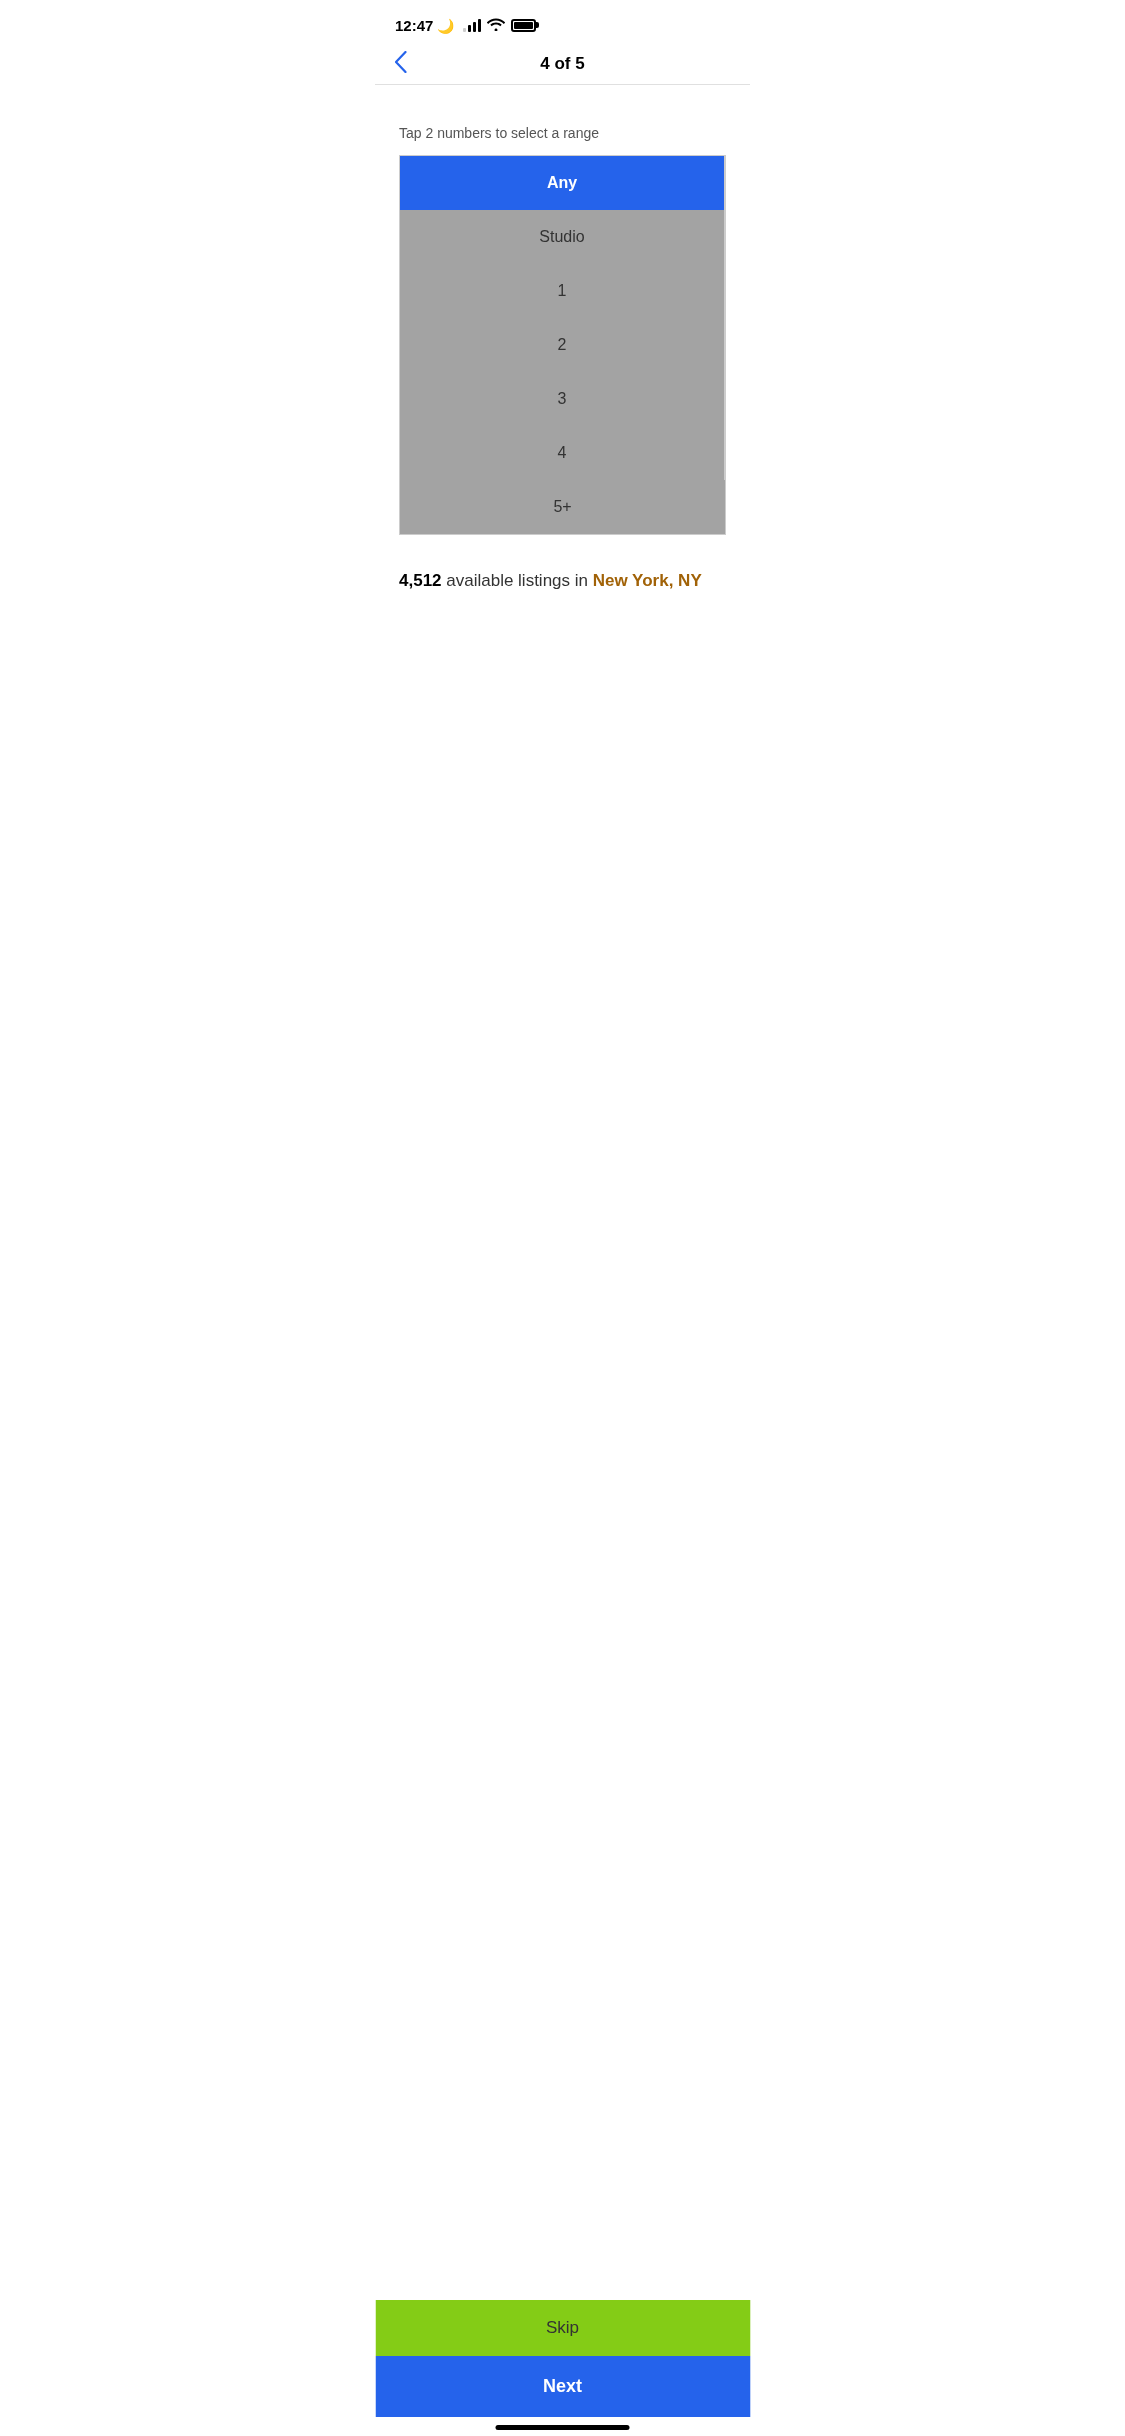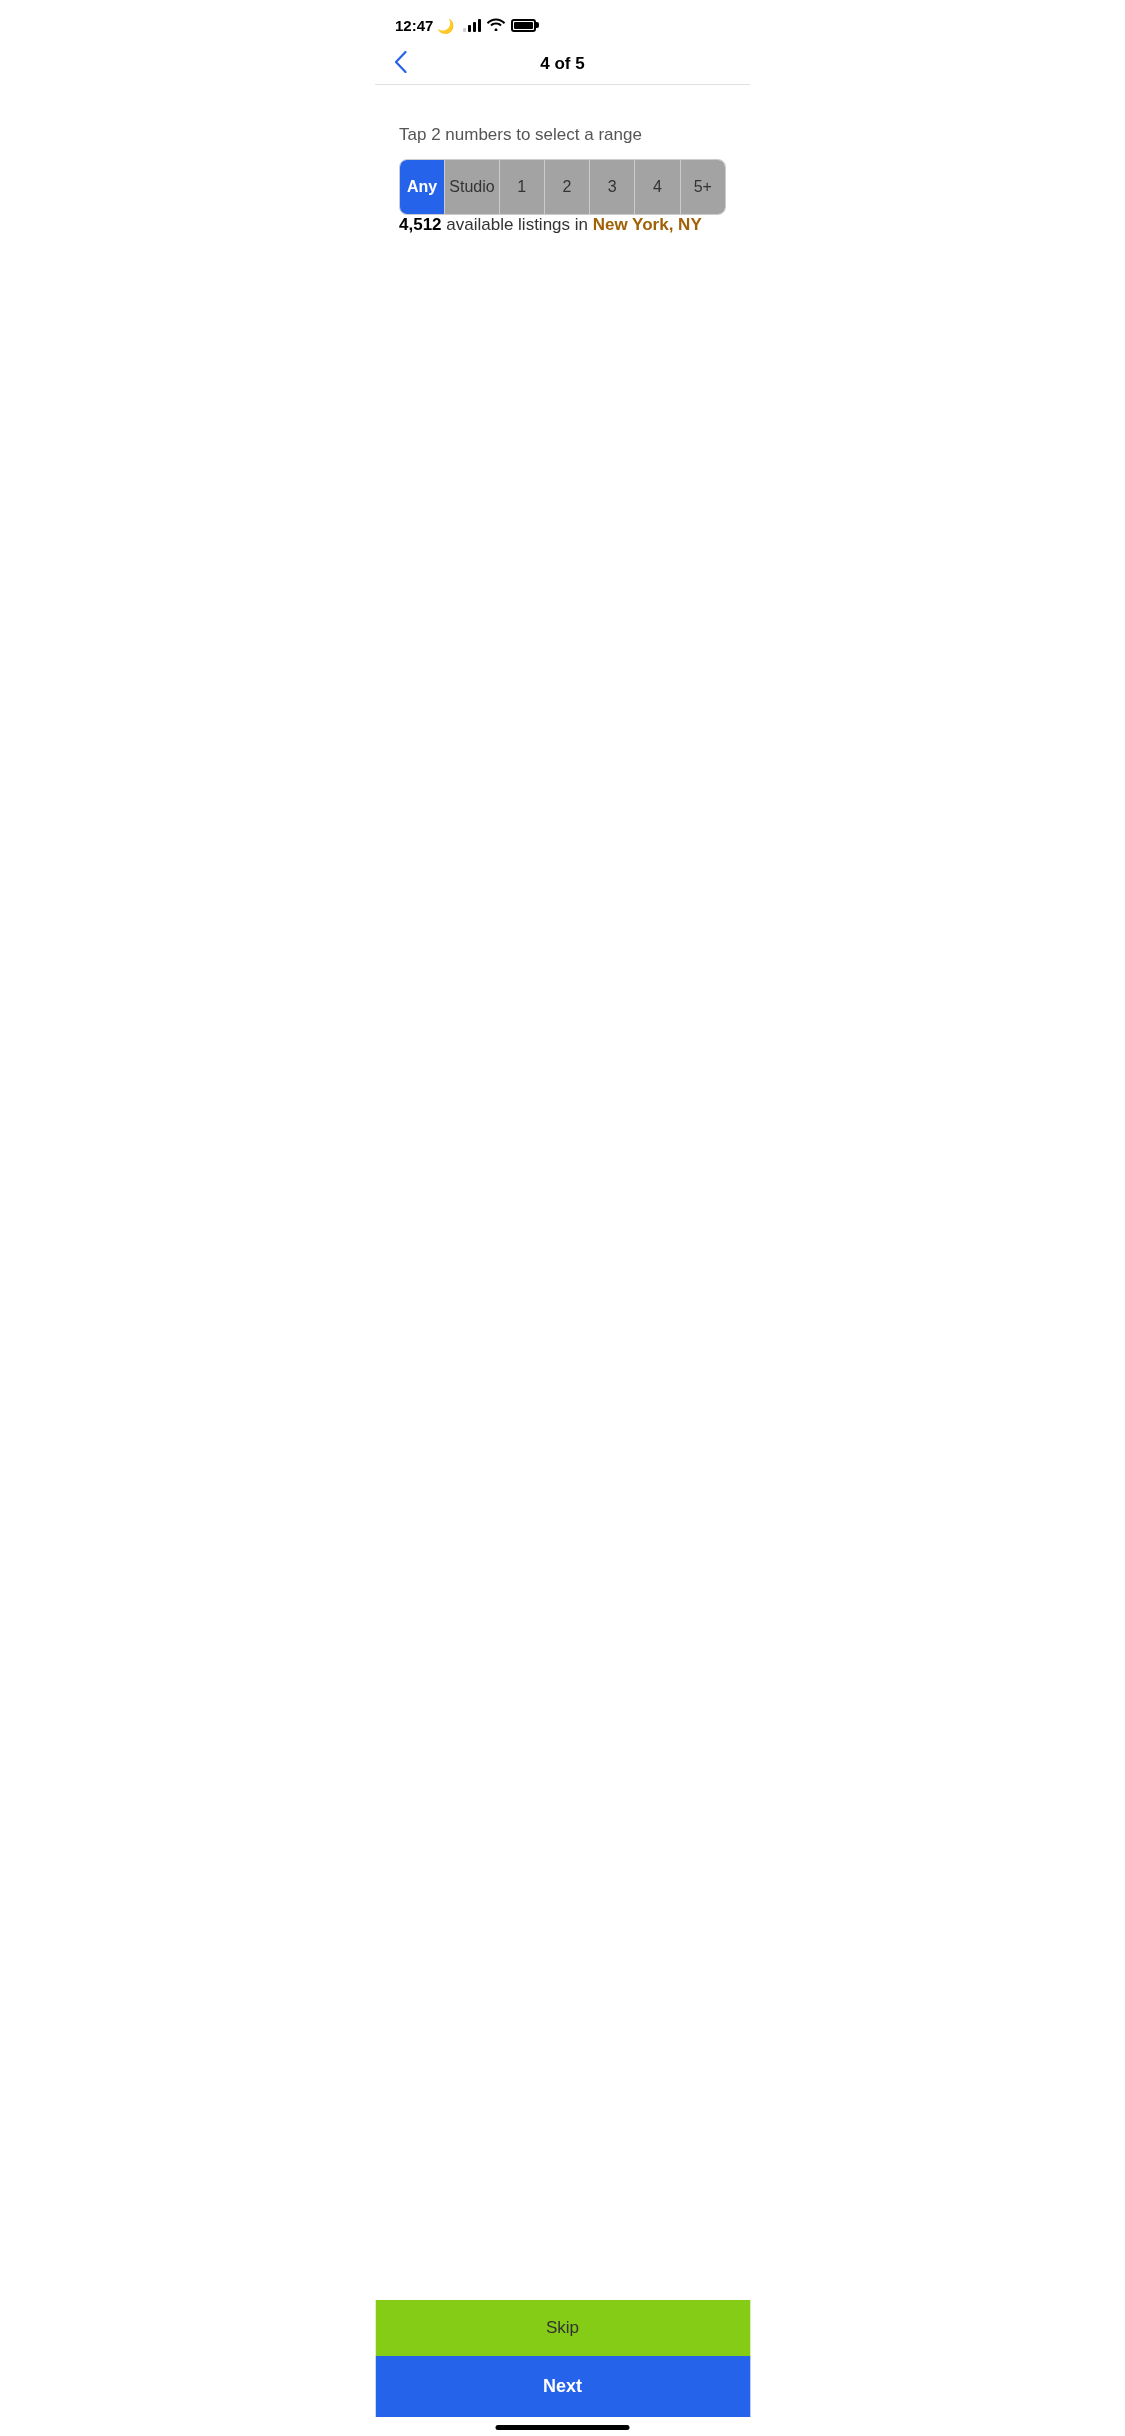--- a/index.html
+++ b/index.html
@@ -129,33 +129,35 @@
     .question-title {
       font-size: 34px;
       font-weight: 800;
       color: #000;
       line-height: 1.15;
       margin-bottom: 40px;
       letter-spacing: -0.5px;
     }
 
     .instruction-text {
-      font-size: 17px;
+      font-size: 14px;
       color: #555;
       margin-bottom: 14px;
       font-weight: 400;
     }
 
     
     .bedroom-options {
       display: flex;
       width: 100%;
       border: 1px solid #ccc;
-      border-radius: 8px;
+      border-radius: 0;
       overflow: hidden;
+      margin-bottom: 36px;
+      flex-direction: column;
     }
 
     .bedroom-option {
       flex: 1;
       padding: 18px 4px;
       text-align: center;
       font-size: 16px;
       font-weight: 400;
       color: #333;
       background: #a3a3a3;

